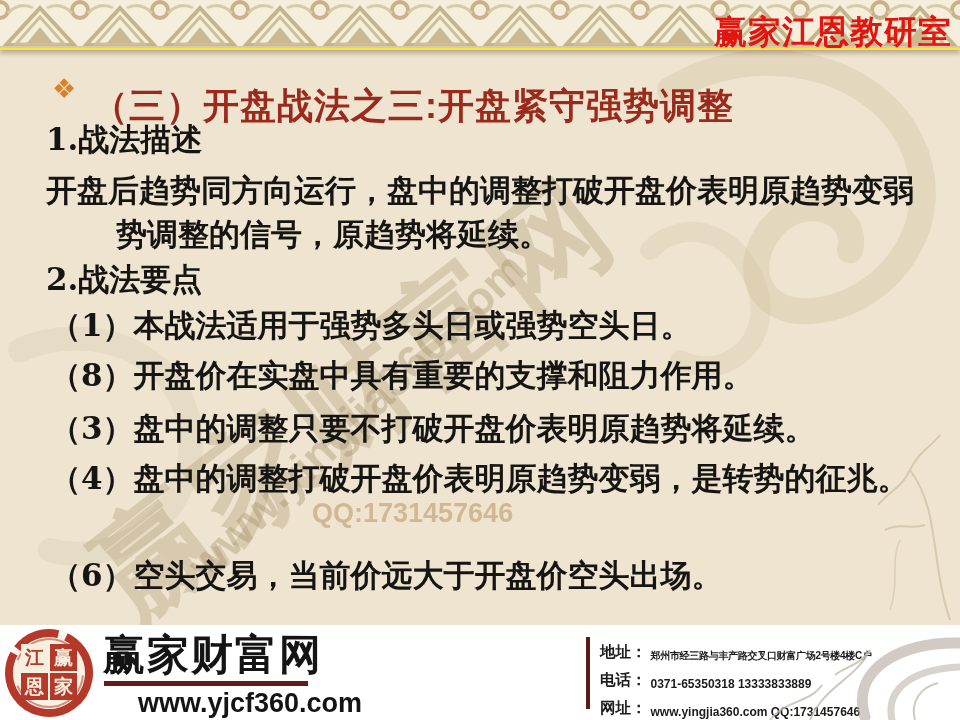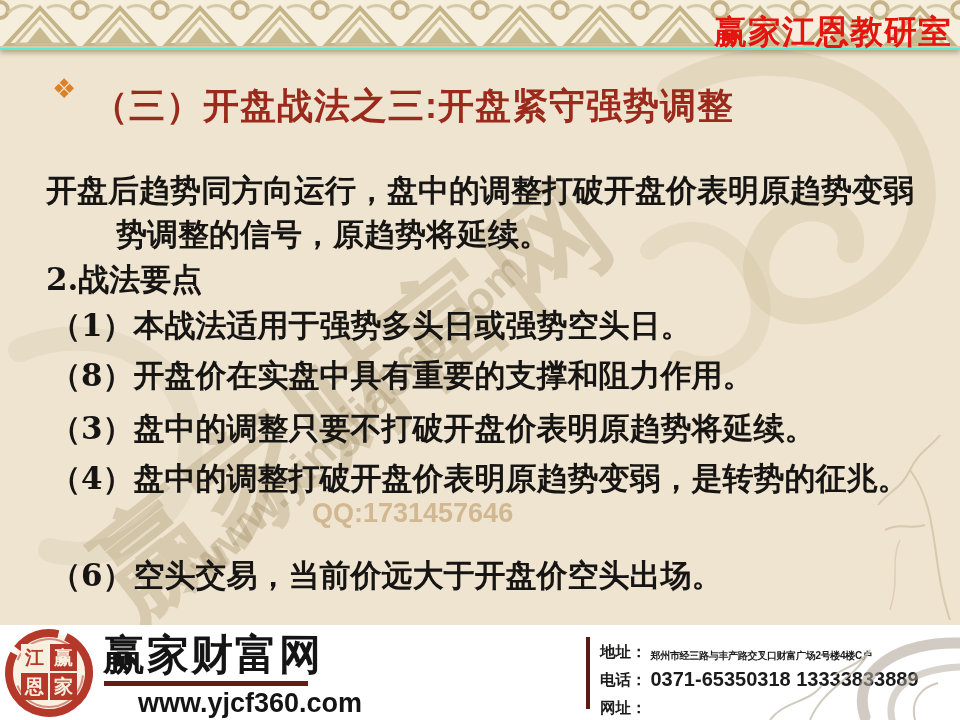--- a/index.html
+++ b/index.html
@@ -1,20 +1,20 @@
 <!DOCTYPE html>
 <html><head>
 <meta charset="utf-8">
 <style>
   html,body{margin:0;padding:0;}
   body{width:960px;height:720px;overflow:hidden;font-family:"Liberation Sans","DejaVu Sans",sans-serif;}
   .slide{position:relative;width:960px;height:720px;background:#eee4d0;overflow:hidden;}
 
   
-  .band{position:absolute;left:0;top:0;width:960px;height:50px;background:#5eead4;
+  .band{position:absolute;left:0;top:0;width:960px;height:50px;background:#fde047;
         box-shadow:0 3px 5px rgba(110,90,50,.45);z-index:5;}
   .band svg{display:block;}
   .brand{position:absolute;right:8px;top:10px;font-family:"DejaVu Serif","Liberation Serif",serif;
          font-weight:bold;font-size:33px;color:#e3150e;letter-spacing:1px;z-index:6;white-space:nowrap;}
 
   
   .content{position:absolute;left:0;top:50px;width:960px;height:575px;z-index:2;}
   .texture{position:absolute;z-index:0;}
   .wm{position:absolute;z-index:1;white-space:nowrap;font-family:"DejaVu Serif","Liberation Serif",serif;font-weight:bold;}
   .wm-big{left:110px;top:460px;font-size:118px;color:rgba(163,142,100,0.30);
@@ -51,21 +51,21 @@
       font-family:"DejaVu Serif","Liberation Serif",serif;font-weight:bold;font-size:19px;}
   .sq.light{background:#f7efdd;color:#b5392b;}
   .sitename{position:absolute;left:103px;top:2px;font-size:42px;font-weight:800;color:#141414;
             letter-spacing:2px;white-space:nowrap;}
   .siterule{position:absolute;left:104px;top:56px;width:204px;height:5px;background:#641c15;}
   .siteurl{position:absolute;left:104px;top:63px;font-size:27px;font-weight:bold;color:#141414;white-space:nowrap;margin-left:34px;}
   .divider{position:absolute;left:586px;top:12px;width:4px;height:72px;background:#5a1b15;}
   .contact{position:absolute;left:600px;top:10px;width:355px;}
   .crow{display:flex;align-items:flex-end;height:28px;color:#1b1b1b;font-weight:bold;white-space:nowrap;}
   .clabel{font-size:15.5px;margin-right:4px;}
-  .cval{font-size:20px;letter-spacing:0;}
+  .cval{font-size:12px;letter-spacing:0;}
   .crow.addr .cval{font-size:10px;letter-spacing:-0.3px;}
   .sketch{position:absolute;right:0;bottom:0;}
 </style>
 </head>
 <body>
 
 <div class="slide">
 
   <div class="band">
     <svg width="960" height="50">
@@ -103,20 +103,21 @@
 
     <div class="wm wm-big">赢家财富网</div>
     <div class="wm wm-url">www.yingjia360.com</div>
     <div class="wm wm-qq">QQ:1731457646</div>
 
     <div class="titlerow">
       <span class="bullet">❖</span>
       <span class="title">（三）开盘战法之三:开盘紧守强势调整</span>
     </div>
 
+    <div class="bodyline l0">1.战法描述</div>
     <div class="bodyline l1">开盘后趋势同方向运行，盘中的调整打破开盘价表明原趋势变弱</div>
     <div class="bodyline l2">势调整的信号，原趋势将延续。</div>
     <div class="bodyline l3">2.战法要点</div>
     <div class="bodyline l4">（1）本战法适用于强势多头日或强势空头日。</div>
     <div class="bodyline l5">（8）开盘价在实盘中具有重要的支撑和阻力作用。</div>
     <div class="bodyline l6">（3）盘中的调整只要不打破开盘价表明原趋势将延续。</div>
     <div class="bodyline l7">（4）盘中的调整打破开盘价表明原趋势变弱，是转势的征兆。</div>
     <div class="bodyline l9">（6）空头交易，当前价远大于开盘价空头出场。</div>
   </div>
 
@@ -144,20 +145,21 @@
       <div class="crow addr">
         <span class="clabel">地址：</span>
         <span class="cval">郑州市经三路与丰产路交叉口财富广场2号楼4楼C户</span>
       </div>
       <div class="crow">
         <span class="clabel">电话：</span>
         <span class="cval">0371-65350318 13333833889</span>
       </div>
       <div class="crow">
         <span class="clabel">网址：</span>
+        <span class="cval">www.yingjia360.com QQ:1731457646</span>
       </div>
     </div>
 
     <svg class="sketch" width="300" height="95">
       <path d="M300,18 C240,16 190,45 205,92" fill="none" stroke="#b3a89b" stroke-width="11" opacity="0.6" stroke-linecap="round"></path>
       <path d="M300,42 C255,44 225,62 232,95" fill="none" stroke="#b3a89b" stroke-width="7" opacity="0.5" stroke-linecap="round"></path>
       <path d="M150,95 C165,60 195,55 210,25 M210,25 C200,40 185,42 175,50 M110,95 C125,75 150,78 162,60" fill="none" stroke="#c4bbae" stroke-width="2" opacity="0.8"></path>
       <path d="M255,95 C250,75 262,62 278,58" fill="none" stroke="#c4bbae" stroke-width="2" opacity="0.8"></path>
     </svg>
   </div>

